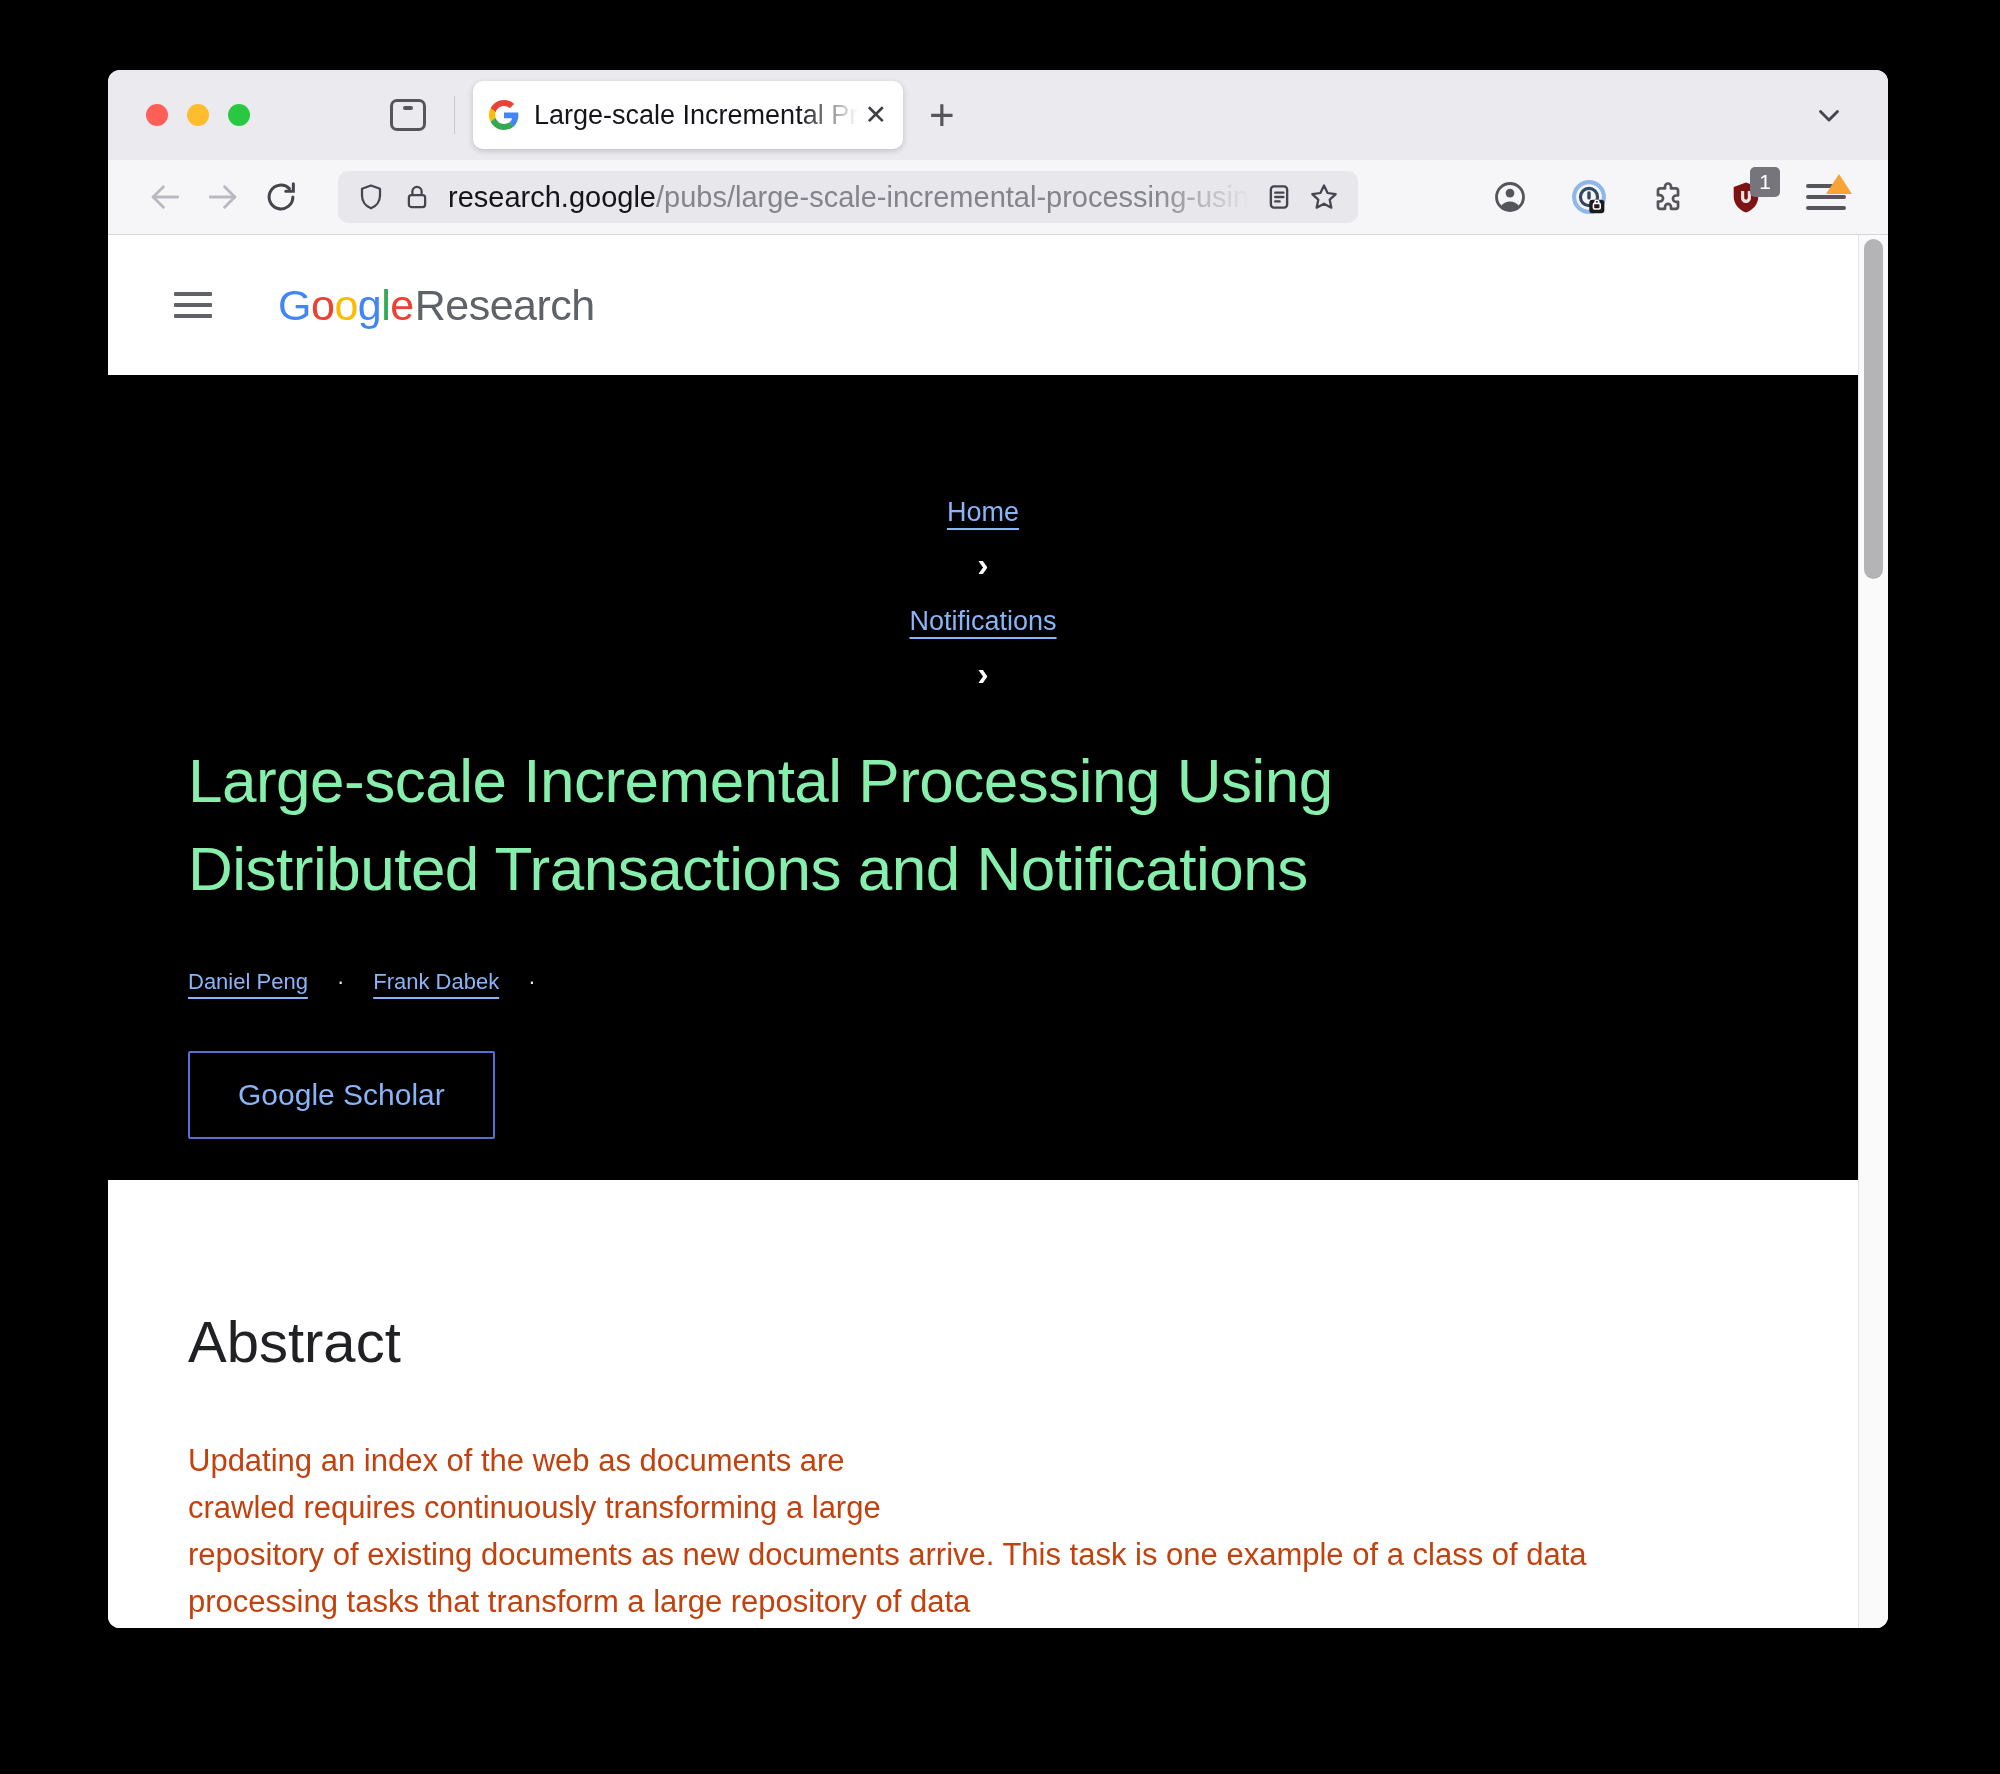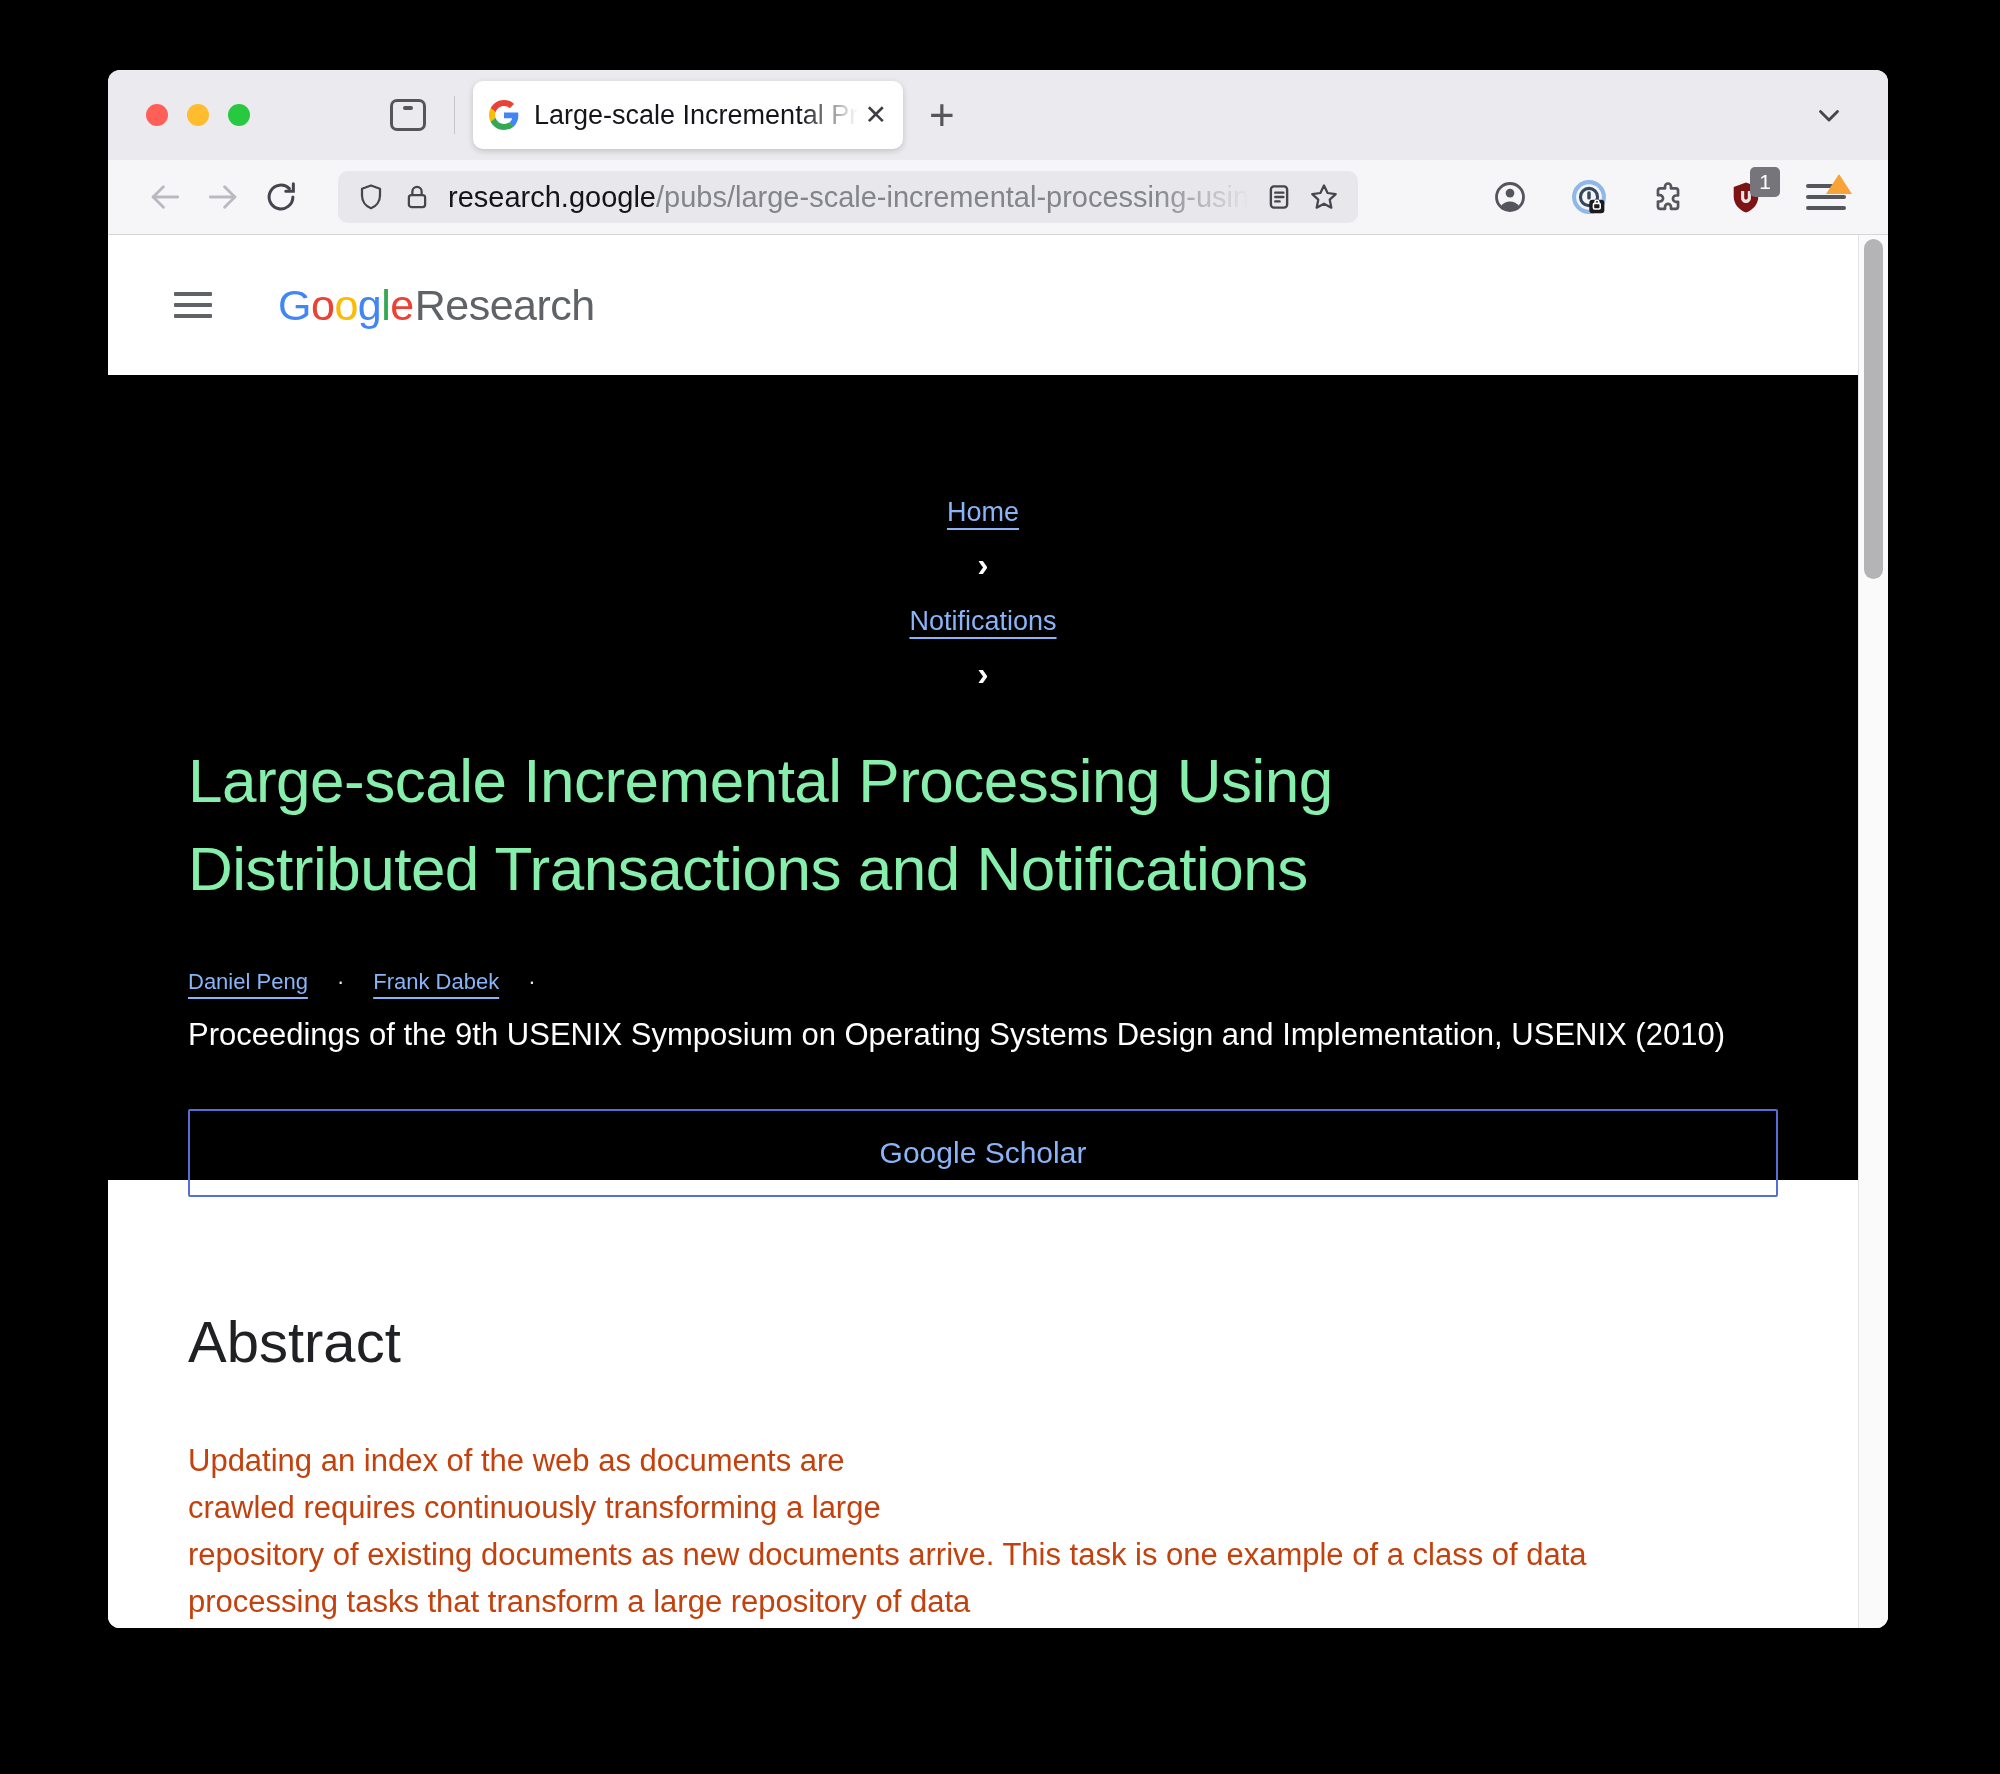--- a/index.html
+++ b/index.html
@@ -70,21 +70,21 @@
   .hero { height:805px; background:#000; padding:122px 80px 0 80px; color:#fff; }
   .breadcrumb { display:flex; align-items:center; gap:22px; font-size:27px;flex-direction:column; }
   .breadcrumb a { color:#8ab4f8; text-decoration:underline; text-underline-offset:7px; }
   .crumb-sep { color:#fff; font-size:34px; font-weight:bold; line-height:1; transform:translateY(-3px); }
   .hero-title { margin-top:44px; font-size:62px; font-weight:400; line-height:88px; letter-spacing:-.5px;
                 white-space:pre-line; color:#86efac; }
   .authors { margin-top:56px; font-size:22px; display:flex; align-items:center; gap:29px; }
   .authors a { color:#8ab4f8; text-decoration:underline; text-underline-offset:8px; }
   .auth-sep { color:#e8eaed; }
   .venue { margin-top:22px; font-size:31px; color:#fff; }
-  .hero-buttons { margin-top:56px; display:flex; gap:28px;flex-direction:column; }
+  .hero-buttons { margin-top:56px; display:flex; gap:28px; }
   .hero-btn { height:88px; padding:0 48px; background:transparent; border:2px solid #5570d2;
               color:#8ab4f8; font-size:30px; font-family:"Liberation Sans",sans-serif; border-radius:2px; }
 
   .abstract { background:#fff; padding:128px 80px 0 80px; }
   .abs-heading { font-size:58px; font-weight:400; color:#202124; }
   .abs-text { margin-top:62px; font-size:31px; line-height:47px; color:#c2410c; white-space:pre-line;
               max-width:1580px; }
 
   svg { display:block; }
 </style>
@@ -236,21 +236,20 @@
         <h1 class="hero-title">Large-scale Incremental Processing Using
 Distributed Transactions and Notifications</h1>
 
         <div class="authors">
           <a href="#">Daniel Peng</a>
           <span class="auth-sep">·</span>
           <a href="#">Frank Dabek</a>
           <span class="auth-sep">·</span>
         </div>
 
-        <div class="venue">Proceedings of the 9th USENIX Symposium on Operating Systems Design and Implementation, USENIX (2010)</div>
 
         <div class="hero-buttons">
           <button class="hero-btn">Google Scholar</button>
         </div>
       </div>
 
       <div class="abstract">
         <h2 class="abs-heading">Abstract</h2>
         <p class="abs-text">Updating an index of the web as documents are
 crawled requires continuously transforming a large

